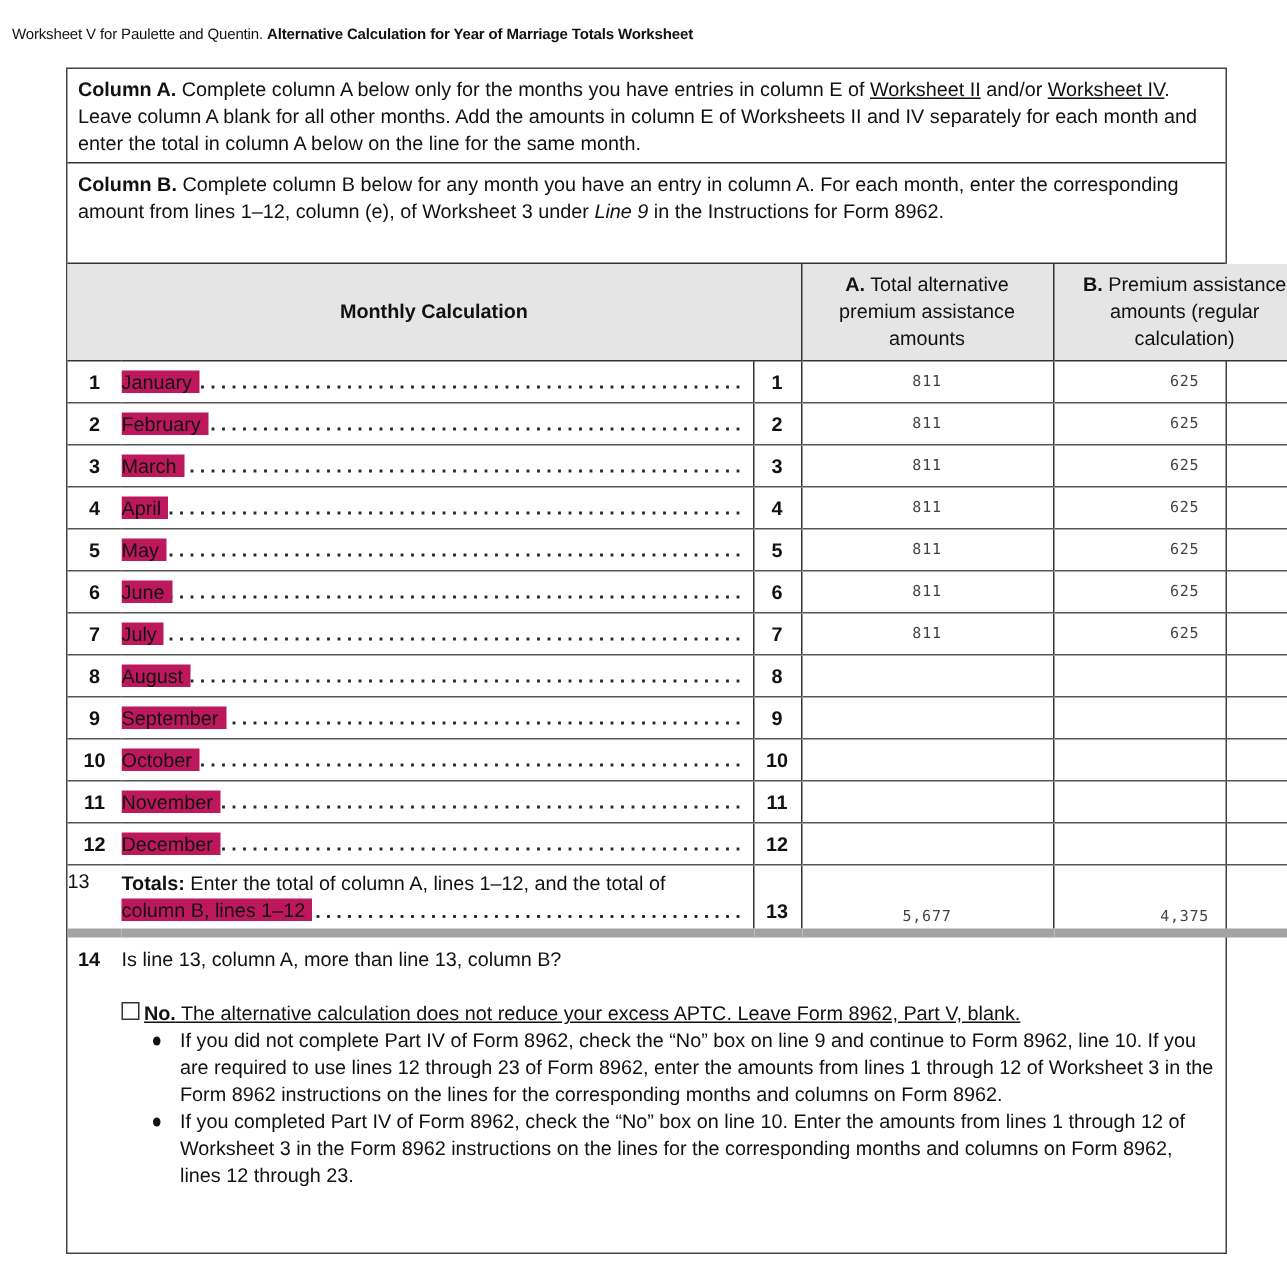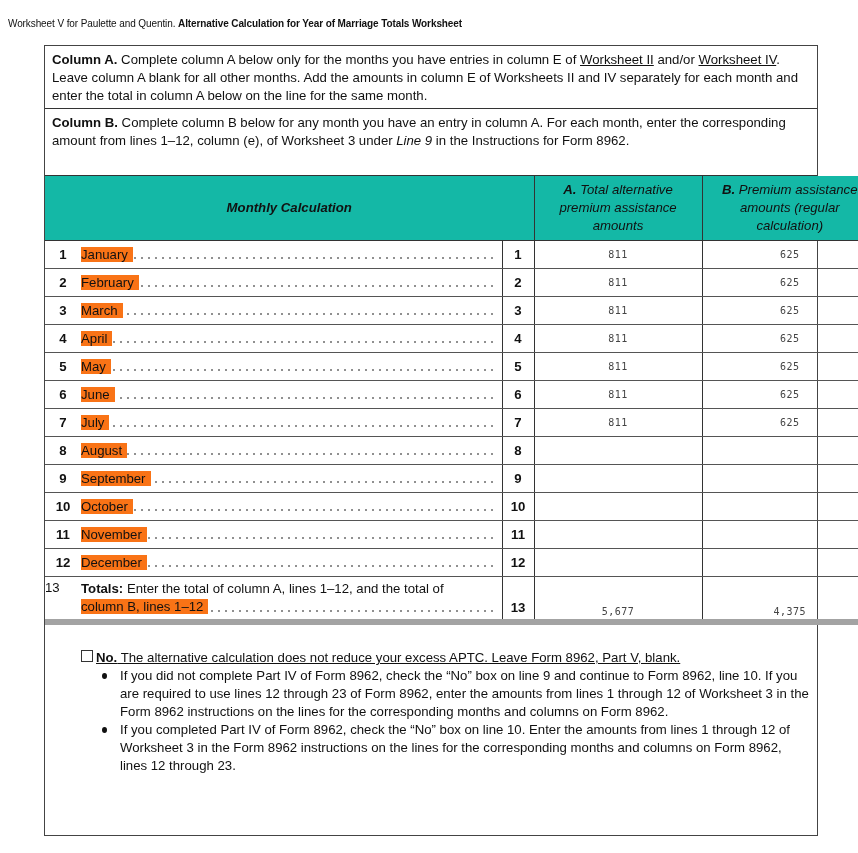--- a/index.html
+++ b/index.html
@@ -26,30 +26,30 @@
   .note i { font-style: italic; }
   #noteA { top: 0; height: 63px; }
   #noteB { top: 63px; height: 67px; }
 
   table.grid {
     position: absolute; left: 0; top: 130px; width: 832px; border-collapse: collapse;
     table-layout: fixed;
   }
   table.grid td, table.grid th { padding: 0; box-sizing: border-box; }
   table.grid th {
-    background: #14b8a6; font-weight: normal; height: 64px; line-height: 18px;
-    border-bottom: 1.5px solid #333; vertical-align: middle; font-style: italic;
+    background: #e5e5e5; font-weight: normal; height: 64px; line-height: 18px;
+    border-bottom: 1.5px solid #333; vertical-align: middle;
   }
   table.grid th.hdr-main { font-weight: bold; text-align: center; }
   table.grid th.hdr-col { border-left: 1px solid #333; text-align: center; padding: 0 4px; }
   table.grid th.hdr-col b { font-weight: bold; }
   table.grid tr.row td { height: 28px; border-bottom: 1px solid #555; }
   table.grid tr.row td.num { width: 36px; text-align: center; font-weight: bold; }
   table.grid tr.row td.lbl { white-space: nowrap; overflow: hidden; position: relative; }
-  .lbl-text { background: #f97316; padding-right: 5px; position: relative; z-index: 1; }
+  .lbl-text { background: #be185d; padding-right: 5px; position: relative; z-index: 1; }
   .dots {
     position: absolute; left: 0; right: 6px; top: 50%; height: 2px;
     background-image: radial-gradient(circle, #222 0.9px, transparent 1.1px);
     background-size: 7px 2px; background-repeat: repeat-x; background-position: right center;
     transform: translateY(3px);
   }
   table.grid td.line { border-left: 1.5px solid #333; text-align: center; font-weight: bold; }
   table.grid td.val {
     border-left: 1px solid #333; text-align: center;
     font-family: "DejaVu Sans Mono", monospace; font-size: 10px; color: #444; letter-spacing: 0.5px;
@@ -203,20 +203,23 @@
           <span class="total-second"><span class="lbl-text">column B, lines 1–12</span><span class="dots"></span></span>
         </td>
         <td class="line">13</td>
         <td class="val">5,677</td>
         <td class="val">4,375</td>
       </tr>
     </tbody>
   </table>
 
   <div class="q14">
+    <div>
+      <span class="qnum">14</span><span>Is line 13, column A, more than line 13, column B?</span>
+    </div>
     <div class="opt" style="margin-top:18px;text-decoration:underline;">
       <span class="checkbox"></span><b>No.</b><span> The alternative calculation does not reduce your excess APTC. Leave Form 8962, Part V, blank.</span>
     </div>
     <ul class="bullets">
       <li>If you did not complete Part IV of Form 8962, check the “No” box on line 9 and continue to Form 8962, line 10. If you are required to use lines 12 through 23 of Form 8962, enter the amounts from lines 1 through 12 of Worksheet 3 in the Form 8962 instructions on the lines for the corresponding months and columns on Form 8962.</li>
       <li>If you completed Part IV of Form 8962, check the “No” box on line 10. Enter the amounts from lines 1 through 12 of Worksheet 3 in the Form 8962 instructions on the lines for the corresponding months and columns on Form 8962, lines 12 through 23.</li>
     </ul>
   </div>
 
 </div>

